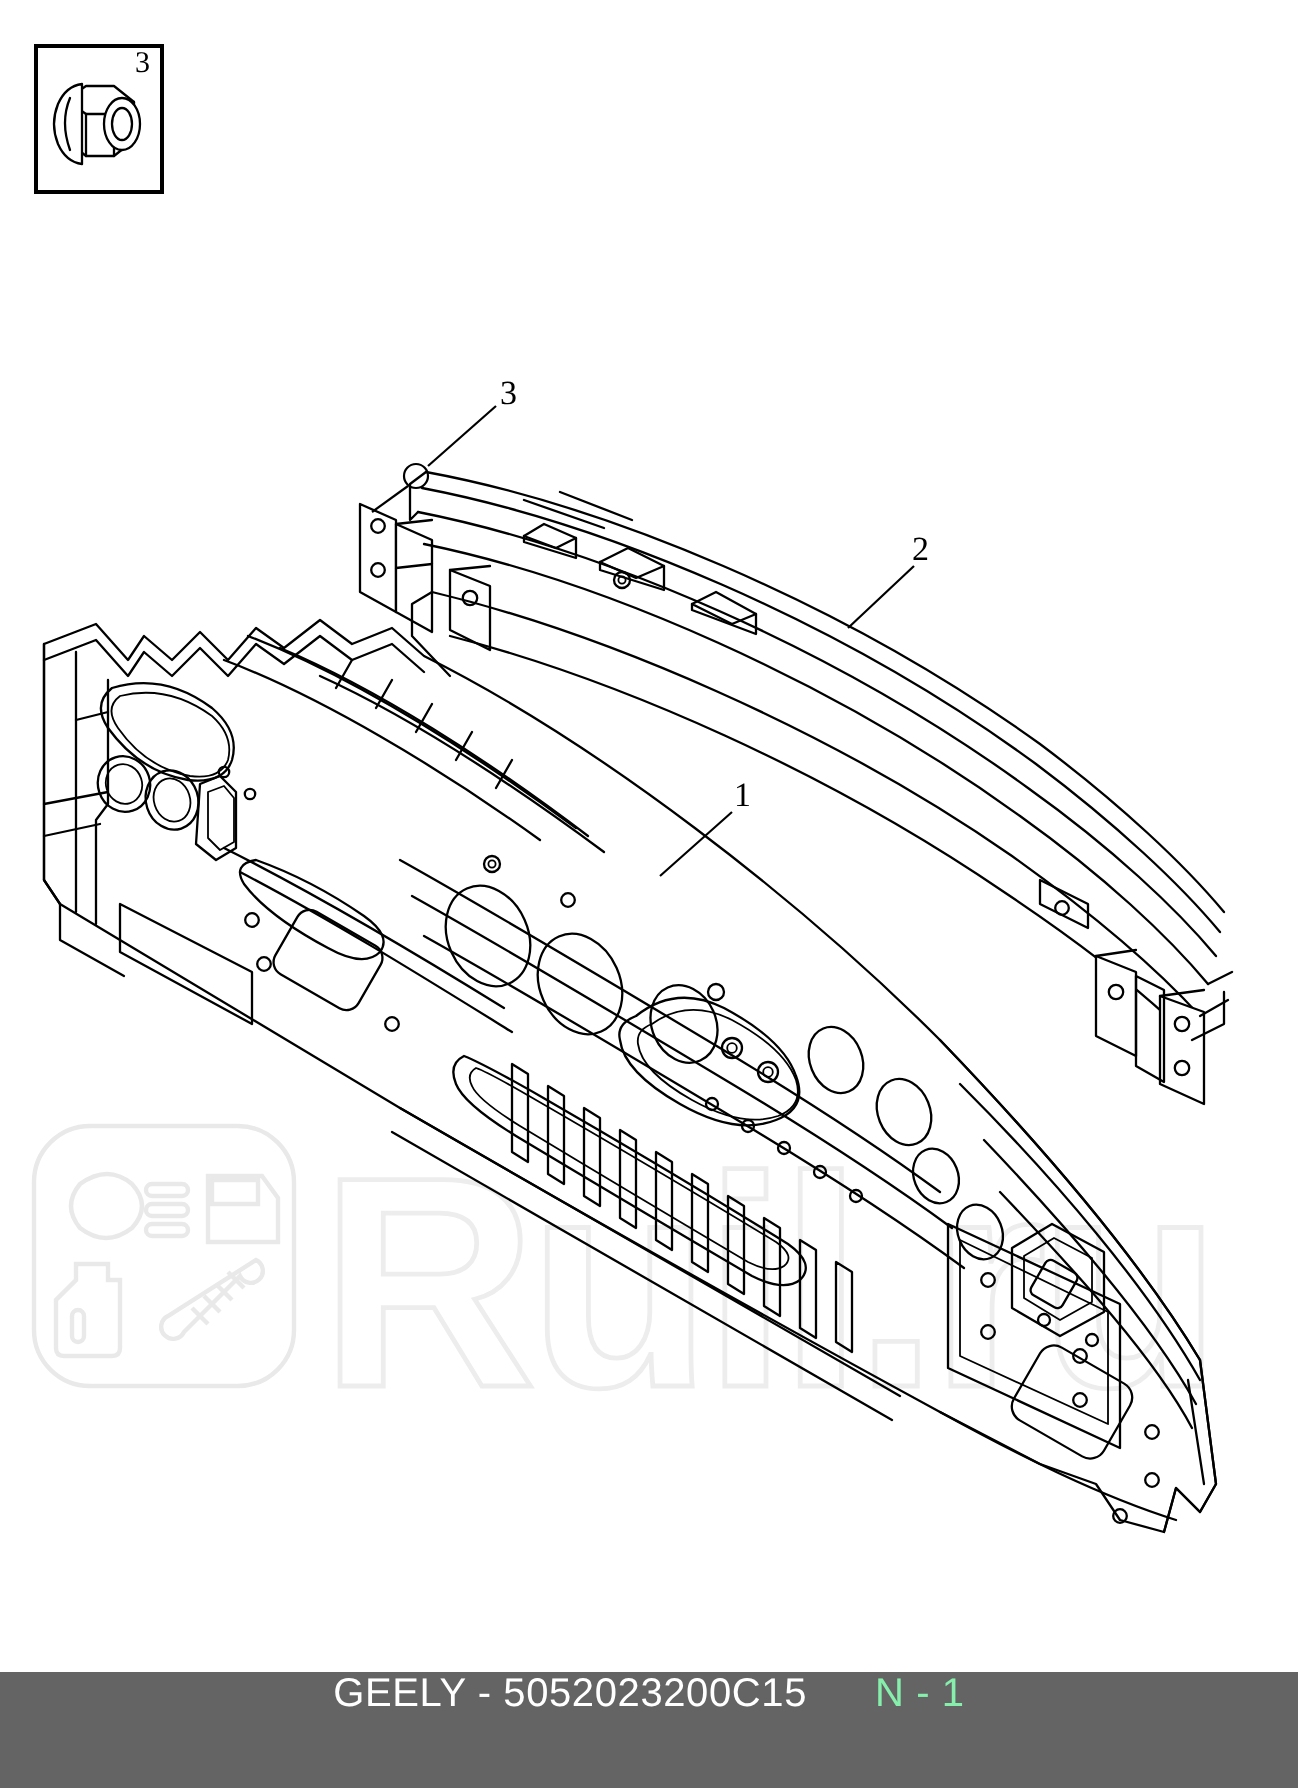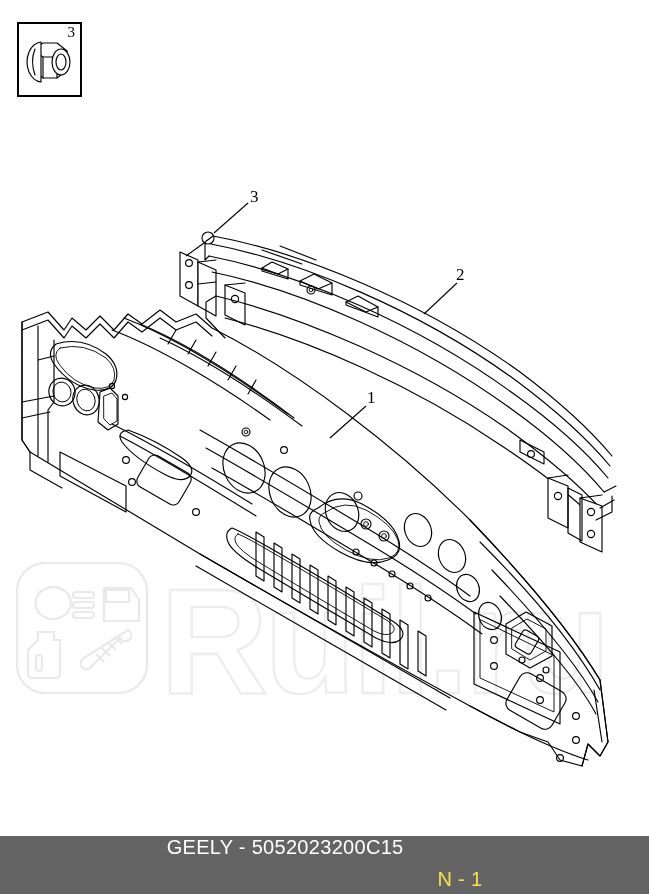--- a/index.html
+++ b/index.html
@@ -384,17 +384,17 @@
     </svg>
   </div>
 
   <div class="callout" id="callout-3" style="left: 250px; top: 188px;">3</div>
   <div class="callout" id="callout-2" style="left: 456px; top: 266px;">2</div>
   <div class="callout" id="callout-1" style="left: 367px; top: 389px;">1</div>
 
   <div id="footer-bar" style="background: rgb(100, 100, 100);">
     <div id="footer-inner">
       <span id="footer-brand-line" style="color: rgb(255, 255, 255);">GEELY - 5052023200C15</span>
-      <span id="footer-page" style="color: #fde047; margin-top: 32px;">N - 1</span>
+      <span id="footer-page" style="color: #86efac;">N - 1</span>
     </div>
   </div>
 
 </div>
 
 </body></html>

